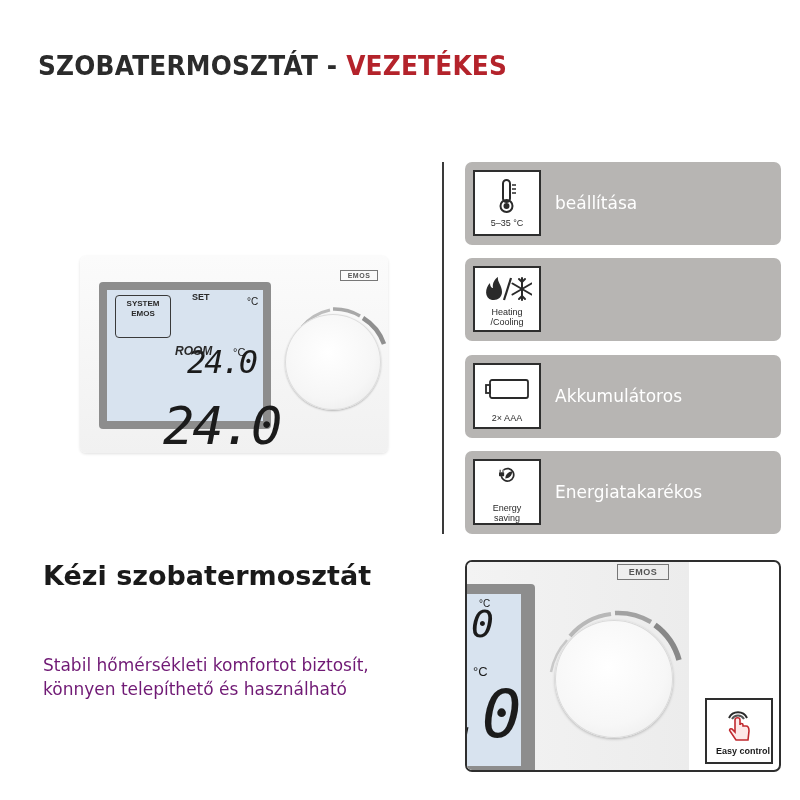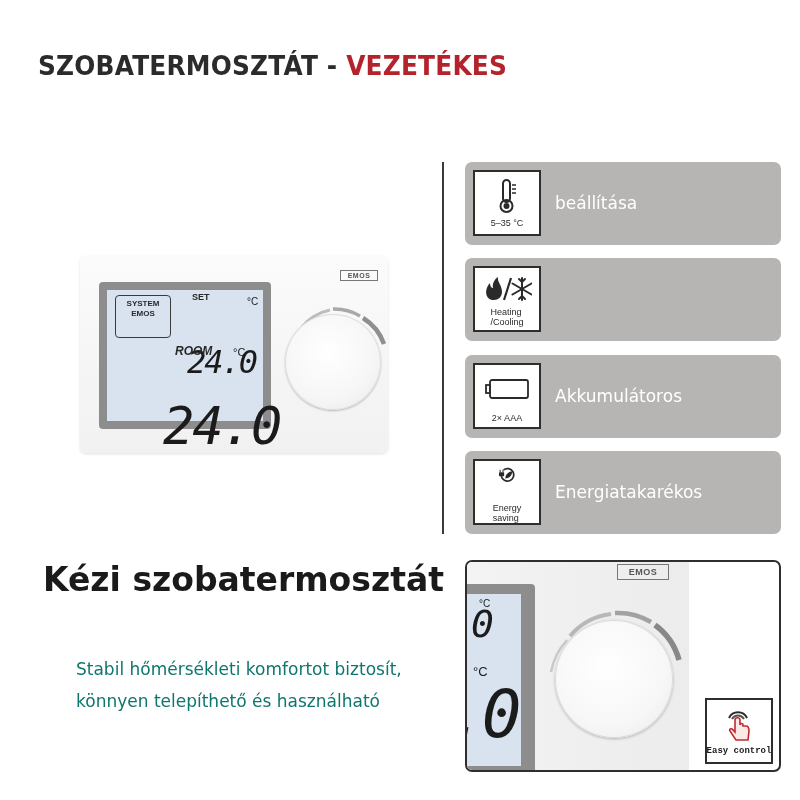--- a/index.html
+++ b/index.html
@@ -8,48 +8,48 @@
 
   .title { position: absolute; left: 38px; top: 50px; font-size: 27px; font-weight: bold; letter-spacing: 0.2px; white-space: nowrap; font-family: "DejaVu Sans", sans-serif; transform: scaleX(0.92); transform-origin: left top; }
   .title .dark { color: #2b2b2b; }
   .title .red { color: #b4232b; }
 
   .divider { position: absolute; left: 442px; top: 162px; width: 2px; height: 372px; background: #3a3a3a; }
 
   .card { position: absolute; left: 465px; width: 316px; height: 83px; background: #b7b5b3; border-radius: 7px; }
   .card .iconbox { position: absolute; left: 8px; top: 8px; width: 68px; height: 66px; background: #ffffff; border: 2px solid #2e2e2e; display: flex; flex-direction: column; align-items: center; justify-content: flex-start; }
   .card .iconbox svg { margin-top: 6px; }
-  .card .iconbox .cap { font-family: "Liberation Sans", sans-serif; font-size: 9px; color: #2a2a2a; text-align: left; line-height: 10px; }
+  .card .iconbox .cap { font-family: "Liberation Sans", sans-serif; font-size: 9px; color: #2a2a2a; text-align: center; line-height: 10px; }
   .card .label { position: absolute; left: 90px; top: 0; height: 83px; display: flex; align-items: center; color: #ffffff; font-size: 17px; line-height: 25px; font-family: "DejaVu Sans", sans-serif; }
 
   
   .device { position: absolute; left: 80px; top: 256px; width: 308px; height: 197px; background: linear-gradient(180deg, #fbfbfb 0%, #f1f1f1 100%); border-radius: 6px; box-shadow: 0 1px 3px rgba(0,0,0,0.12); }
   .brand { position: absolute; left: 260px; top: 14px; width: 38px; height: 11px; border: 1px solid #777; font-size: 7px; font-weight: bold; color: #555; line-height: 9px; text-align: center; font-family: "Liberation Sans", sans-serif; letter-spacing: 0.5px; }
   .lcd-frame { position: absolute; left: 19px; top: 26px; width: 172px; height: 147px; background: #8d8d8d; border-radius: 4px; }
   .lcd { position: absolute; left: 8px; top: 8px; width: 156px; height: 131px; background: #d8e3ef; }
   .sysbox { position: absolute; left: 8px; top: 5px; width: 56px; height: 43px; border: 1.5px solid #3a3a3a; border-radius: 4px; font-size: 8px; font-weight: bold; color: #2a2a2a; text-align: center; line-height: 10px; padding-top: 3px; font-family: "Liberation Sans", sans-serif; }
   .lcd .lbl { position: absolute; font-size: 9px; font-weight: bold; color: #2a2a2a; font-family: "Liberation Sans", sans-serif; }
   .lcd .seg { position: absolute; font-family: "DejaVu Sans Mono", monospace; color: #1b1b1b; font-style: italic; letter-spacing: -2px; margin-top: 48px; }
   .lcd .deg { position: absolute; font-size: 10px; color: #1b1b1b; font-family: "Liberation Sans", sans-serif; }
   .knob { position: absolute; left: 205px; top: 58px; width: 96px; height: 96px; border-radius: 50%; background: radial-gradient(circle at 45% 40%, #ffffff 0%, #f6f6f6 60%, #e6e6e6 100%); box-shadow: 0 1px 2px rgba(0,0,0,0.25), inset 0 0 0 1px #dcdcdc; }
   .arc { position: absolute; left: 198px; top: 44px; }
 
-  .subtitle { position: absolute; left: 43px; top: 560px; font-size: 33px; font-weight: bold; color: #1a1a1a; font-family: "DejaVu Sans", sans-serif; }
-  .para { position: absolute; left: 43px; top: 653px; width: 380px; font-size: 17px; line-height: 32px; color: #0f766e; font-family: "DejaVu Sans", sans-serif; margin-left: 33px; }
+  .subtitle { position: absolute; left: 43px; top: 560px; font-size: 27px; font-weight: bold; color: #1a1a1a; font-family: "DejaVu Sans", sans-serif; }
+  .para { position: absolute; left: 43px; top: 653px; width: 380px; font-size: 17px; line-height: 24px; color: #701a75; font-family: "DejaVu Sans", sans-serif; }
 
   
   .detail { position: absolute; left: 465px; top: 560px; width: 316px; height: 212px; border: 2px solid #2e2e2e; border-radius: 7px; overflow: hidden; background: #ffffff; }
   .detail .panel { position: absolute; left: 0; top: 0; width: 222px; height: 212px; background: linear-gradient(90deg, #f3f3f3, #ececec); }
   .detail .dlcd-frame { position: absolute; left: -10px; top: 22px; width: 78px; height: 192px; background: #8d8d8d; border-radius: 4px; }
   .detail .dlcd { position: absolute; left: 0; top: 10px; width: 64px; height: 172px; background: #d8e3ef; overflow: hidden; }
   .detail .dbrand { position: absolute; left: 150px; top: 2px; width: 52px; height: 16px; border: 1px solid #777; font-size: 9px; font-weight: bold; color: #555; text-align: center; line-height: 14px; font-family: "Liberation Sans", sans-serif; letter-spacing: 0.5px; }
   .detail .dknob { position: absolute; left: 88px; top: 58px; width: 118px; height: 118px; border-radius: 50%; background: radial-gradient(circle at 45% 40%, #ffffff 0%, #f7f7f7 60%, #e8e8e8 100%); box-shadow: 0 1px 3px rgba(0,0,0,0.25), inset 0 0 0 1px #dadada; }
   .detail .darc { position: absolute; left: 78px; top: 40px; }
   .easy { position: absolute; left: 238px; top: 136px; width: 68px; height: 66px; border: 2px solid #2e2e2e; background: #fff; display: flex; flex-direction: column; align-items: center; }
-  .easy .cap { font-size: 9px; font-weight: bold; color: #1a1a1a; font-family: Liberation Mono, monospace; margin-top: 2px; white-space: nowrap; }
+  .easy .cap { font-size: 9px; font-weight: bold; color: #1a1a1a; font-family: Liberation Sans, sans-serif; margin-top: 2px; white-space: nowrap; padding-left: 8px; }
 </style>
 </head>
 <body>
 
 <div class="title">
   <span class="dark">SZOBATERMOSZTÁT - </span><span class="red">VEZETÉKES</span>
 </div>
 
 <div class="device">
   <div class="brand">EMOS</div>

